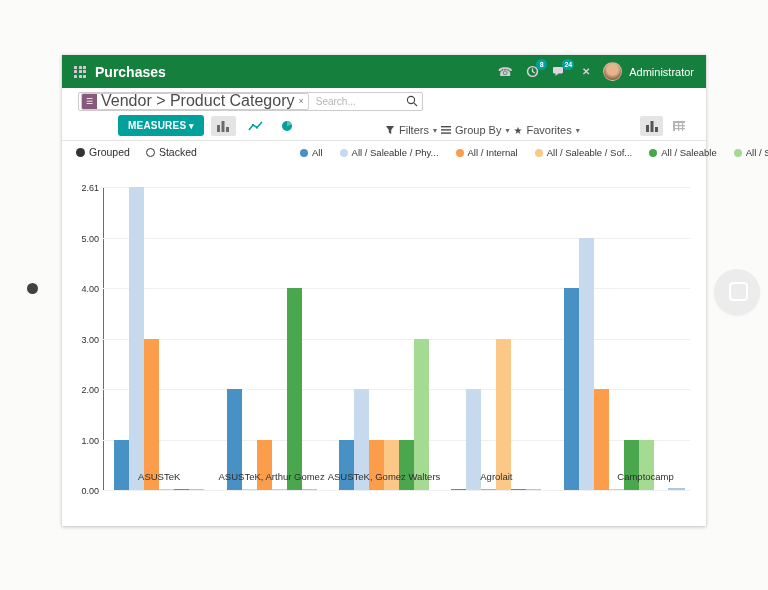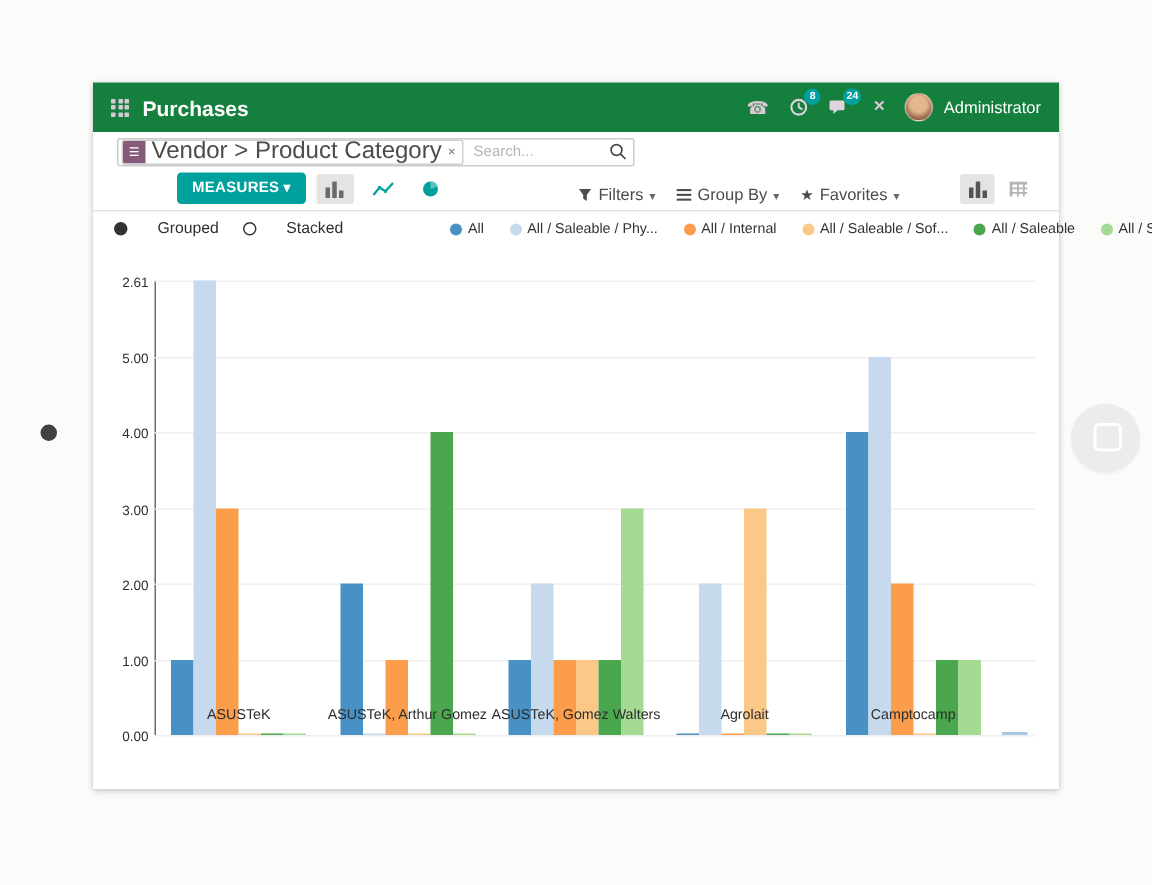--- a/index.html
+++ b/index.html
@@ -40,33 +40,33 @@
   .search-input{flex:1;border:none;outline:none;font-size:10px;color:#555;font-family:"Liberation Sans",sans-serif;min-width:10px;}
   .search-input::placeholder{color:#b5b5b5;}
   .mag{display:flex;align-items:center;cursor:pointer;}
 
   
   .cp-row2{position:absolute;top:57px;left:16px;right:16px;height:24px;display:flex;align-items:flex-end;margin-left:40px;}
   .measures-btn{background:#00A09D;color:#fff;border:none;border-radius:3px;font-size:10px;font-weight:bold;height:21px;padding:0 10px;cursor:pointer;font-family:"Liberation Sans",sans-serif;letter-spacing:.2px;}
   .measures-btn::after{content:" ▾";font-size:9px;}
   .ct-btn{width:25px;height:20px;display:flex;align-items:center;justify-content:center;border-radius:2px;margin-left:7px;cursor:pointer;}
   .ct-btn.active{background:#e4e4e4;}
-  .filters-bar{position:absolute;left:267px;display:flex;gap:14px;align-items:center;}
+  .filters-bar{position:absolute;left:267px;display:flex;gap:4px;align-items:center;}
   .fmenu{display:flex;align-items:center;gap:4px;font-size:11px;color:#4c4c4c;cursor:pointer;white-space:nowrap;}
   .fmenu .caret{font-size:8px;color:#666;}
   .fmenu .star{font-size:10px;color:#4c4c4c;}
   .vswitch{position:absolute;right:0;display:flex;gap:4px;}
   .vs-btn{width:23px;height:20px;display:flex;align-items:center;justify-content:center;border-radius:2px;cursor:pointer;}
   .vs-btn.active{background:#e4e4e4;}
 
   .divider{position:absolute;top:85px;left:0;right:0;border-top:1px solid #e4e4e4;}
 
   
   .modes{position:absolute;top:91px;left:14px;display:flex;gap:16px;align-items:center;}
-  .mode{display:flex;align-items:center;gap:20px;font-size:10.5px;color:#2e2e2e;cursor:pointer;}
+  .mode{display:flex;align-items:center;gap:4px;font-size:10.5px;color:#2e2e2e;cursor:pointer;}
   .rdot{width:9px;height:9px;border-radius:50%;box-sizing:border-box;}
   .rdot.on{background:#333;}
   .rdot.off{border:1.5px solid #333;background:#fff;}
   .legend{position:absolute;top:92px;left:238px;display:flex;gap:17px;align-items:center;}
   .lg-item{display:flex;align-items:center;gap:4px;font-size:9.5px;color:#333;cursor:pointer;white-space:nowrap;}
   .lg-dot{width:8px;height:8px;border-radius:50%;}
 
   
   .plot{position:absolute;top:132px;left:41px;width:587px;height:303px;}
   .gridline{position:absolute;left:0;width:587px;height:1px;background:#efefef;}
@@ -303,15 +303,15 @@
       <div class="ytick" style="position: absolute; top: 178.5px; left: 0px;">5.00</div>
       <div class="ytick" style="position: absolute; top: 229px; left: 0px;">4.00</div>
       <div class="ytick" style="position: absolute; top: 279.5px; left: 0px;">3.00</div>
       <div class="ytick" style="position: absolute; top: 330px; left: 0px;">2.00</div>
       <div class="ytick" style="position: absolute; top: 380.5px; left: 0px;">1.00</div>
       <div class="ytick" style="position: absolute; top: 431px; left: 0px;">0.00</div>
       <div class="xlabel" style="left: 32.2px;">ASUSTeK</div>
       <div class="xlabel" style="left: 144.6px;">ASUSTeK, Arthur Gomez</div>
       <div class="xlabel" style="left: 257px;">ASUSTeK, Gomez Walters</div>
       <div class="xlabel" style="left: 369.4px;">Agrolait</div>
-      <div class="xlabel" style="left: 481.8px;">Camptocamp</div>
+      <div class="xlabel" style="left: 481.8px; text-align: right;">Camptocamp</div>
     </div>
 </div>
 
 </body></html>

